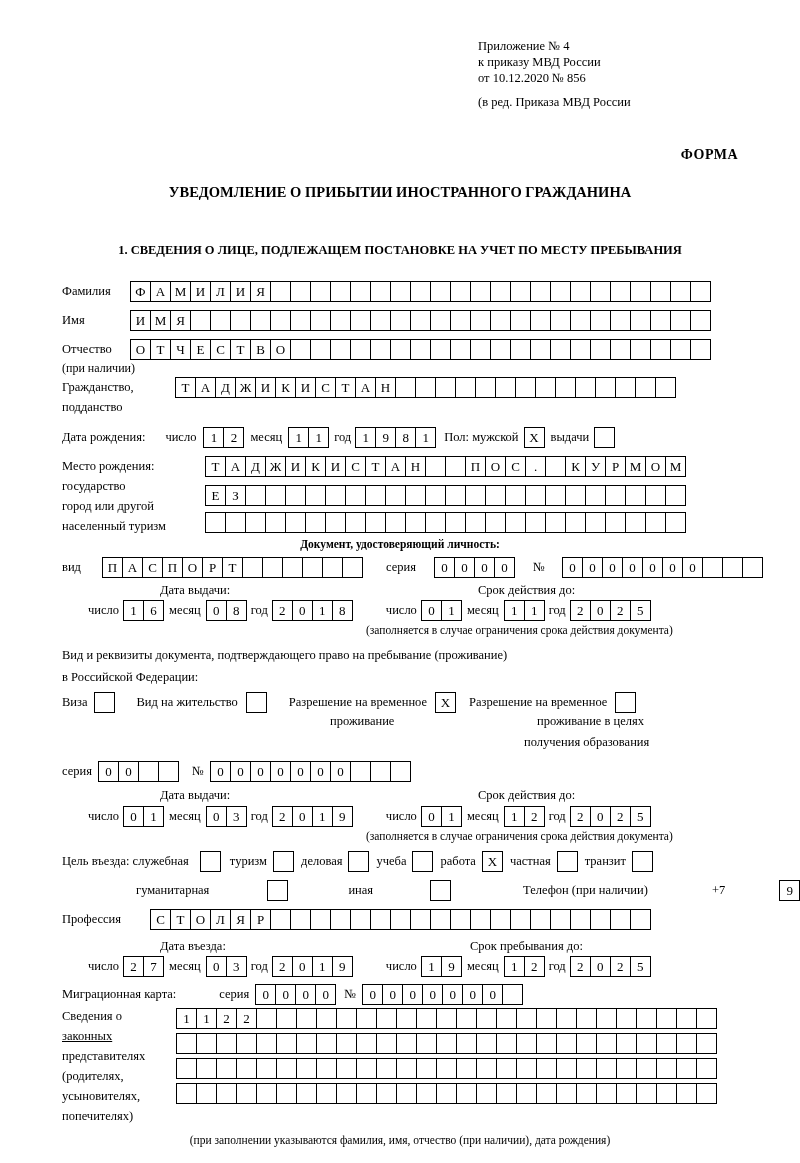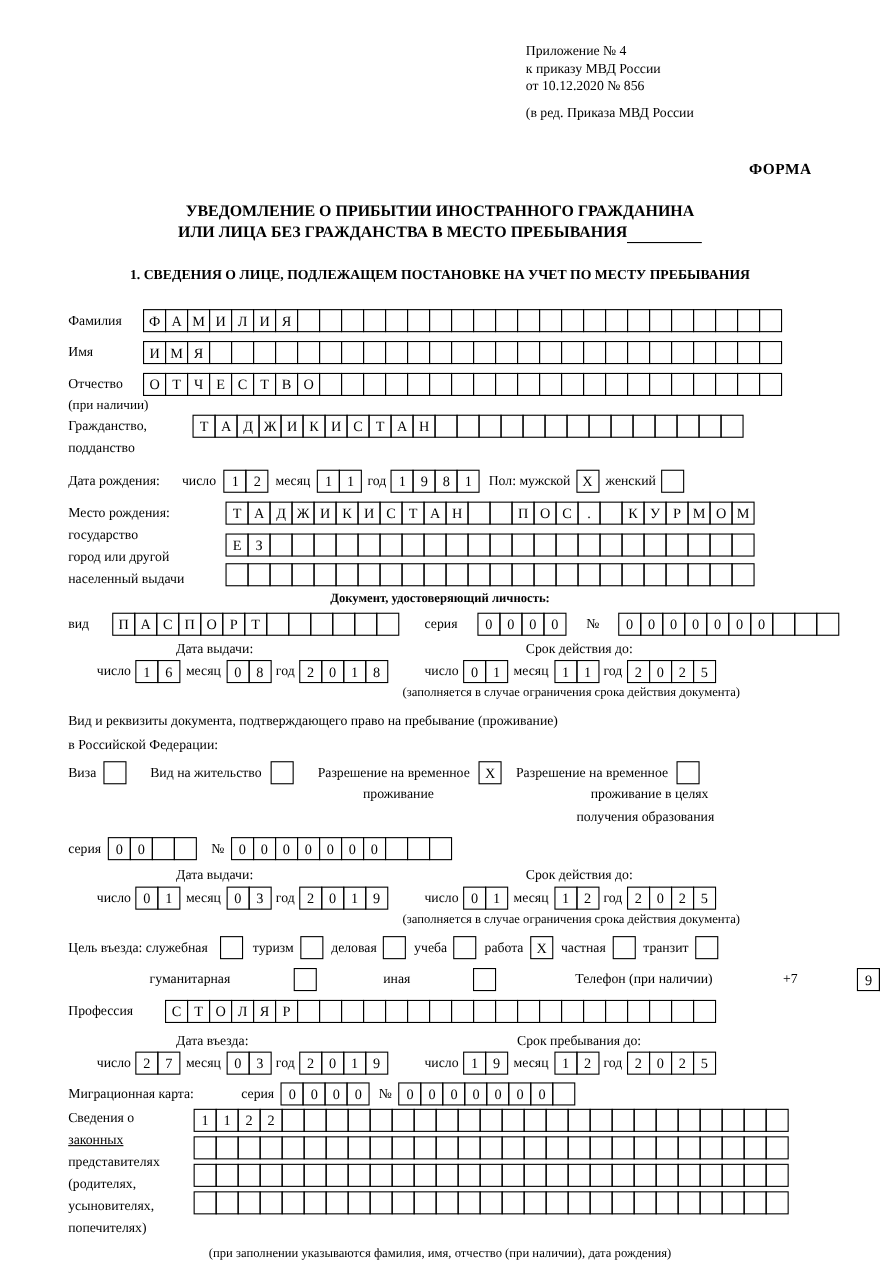--- a/index.html
+++ b/index.html
@@ -66,21 +66,20 @@
     <div class="l">к приказу МВД России</div>
     <div class="l">от 10.12.2020 № 856</div>
     <div class="gap"></div>
     <div class="l">(в ред. Приказа МВД России</div>
   </div>
 
   <div class="forma">ФОРМА</div>
 
   <div class="title">
     <div>УВЕДОМЛЕНИЕ О ПРИБЫТИИ ИНОСТРАННОГО ГРАЖДАНИНА</div>
-    <div><span>ИЛИ ЛИЦА БЕЗ ГРАЖДАНСТВА В МЕСТО ПРЕБЫВАНИЯ</span><span class="underline"></span></div>
   </div>
 
   <div class="section1">1. СВЕДЕНИЯ О ЛИЦЕ, ПОДЛЕЖАЩЕМ ПОСТАНОВКЕ НА УЧЕТ ПО МЕСТУ ПРЕБЫВАНИЯ</div>
 
   <div class="row" style="top:281px; left:62px;">
     <span class="lbl" style="width:68px;">Фамилия</span>
     <span class="boxes" id="bx-surname">
         <span class="bx">Ф</span>
         <span class="bx">А</span>
         <span class="bx">М</span>
@@ -230,21 +229,21 @@
       </span>
     <span class="lbl" style="margin-left:6px;">год</span>
     <span class="boxes" style="margin-left:4px;" id="bx-byear">
         <span class="bx">1</span>
         <span class="bx">9</span>
         <span class="bx">8</span>
         <span class="bx">1</span>
       </span>
     <span class="lbl" style="margin-left:9px;">Пол: мужской</span>
     <span class="single" style="margin-left:5px;">Х</span>
-    <span class="lbl" style="margin-left:6px;">женский</span>
+    <span class="lbl" style="margin-left:6px;">выдачи</span>
     <span class="single" style="margin-left:5px;"></span>
   </div>
 
   <div class="row" style="top:456px; left:62px;">
     <span class="lbl" style="width:143px;">Место рождения:</span>
     <span class="boxes" id="bx-bplace1">
         <span class="bx">Т</span>
         <span class="bx">А</span>
         <span class="bx">Д</span>
         <span class="bx">Ж</span>
@@ -293,21 +292,21 @@
         <span class="bx"></span>
         <span class="bx"></span>
         <span class="bx"></span>
         <span class="bx"></span>
         <span class="bx"></span>
         <span class="bx"></span>
         <span class="bx"></span>
       </span>
   </div>
   <div style="position:absolute; top:499px; left:62px; font-size:12.5px;">город или другой</div>
-  <div style="position:absolute; top:519px; left:62px; font-size:12.5px;">населенный выдачи</div>
+  <div style="position:absolute; top:519px; left:62px; font-size:12.5px;">населенный туризм</div>
   <div class="row" style="top:512px; left:205px;">
     <span class="boxes" id="bx-bplace3">
         <span class="bx"></span>
         <span class="bx"></span>
         <span class="bx"></span>
         <span class="bx"></span>
         <span class="bx"></span>
         <span class="bx"></span>
         <span class="bx"></span>
         <span class="bx"></span>

